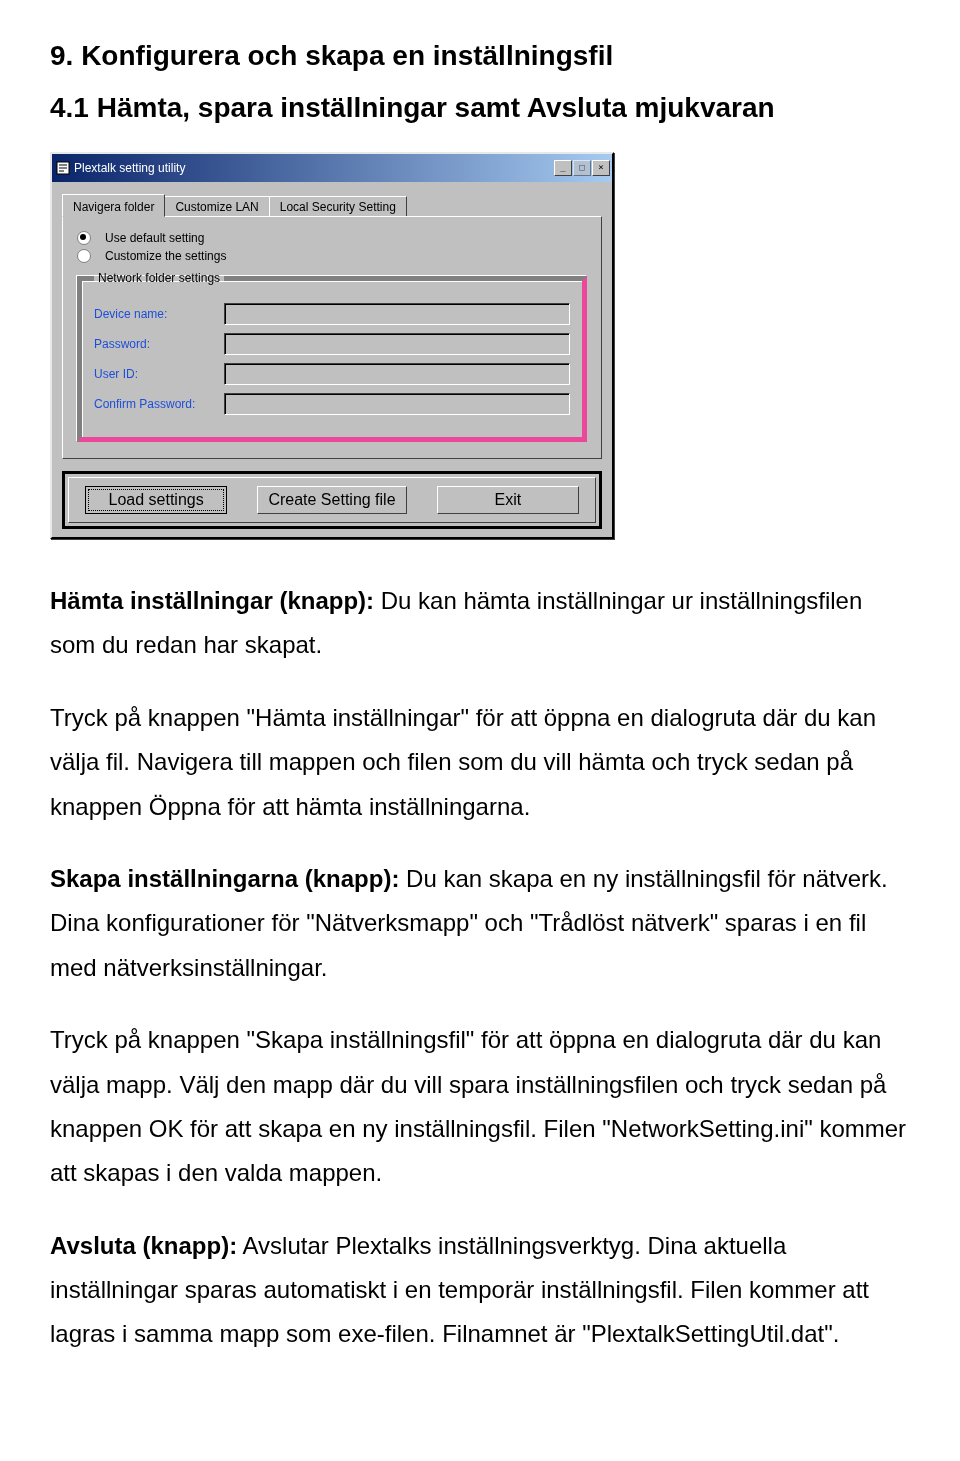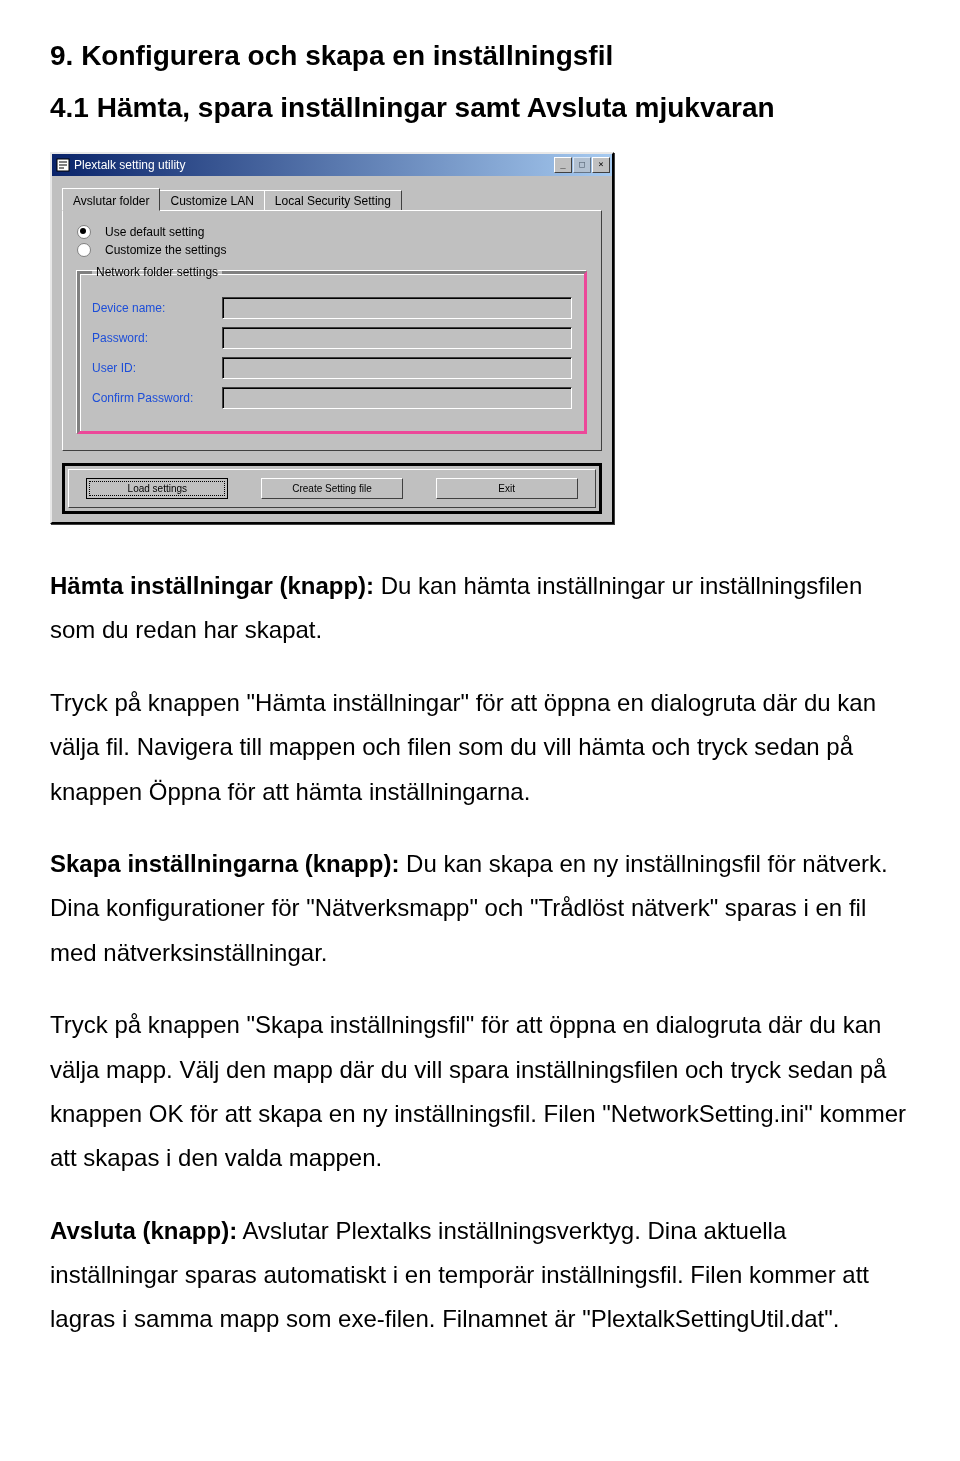--- a/index.html
+++ b/index.html
@@ -28,21 +28,21 @@
     background: #c0c0c0;
     border: 2px solid #000;
     border-top-color: #e8e8e8;
     border-left-color: #e8e8e8;
     box-shadow: 1px 1px 0 #404040;
     margin-bottom: 40px;
     font-family: "MS Sans Serif", Tahoma, sans-serif;
     font-size: 12px;
   }
   .titlebar {
-    height: 22px;
+    height: 28px;
     background: linear-gradient(to right,#0a246a,#a6caf0);
     color: #fff;
     display: flex;
     align-items: center;
     padding: 0 2px 0 4px;
     font-size: 12px;
   }
   .title-icon {
     width: 14px;
     height: 14px;
@@ -125,21 +125,21 @@
   .radio.checked::after {
     content: "";
     position: absolute;
     width: 6px; height: 6px;
     background: #000;
     border-radius: 50%;
     top: 2px; left: 2px;
   }
 
   fieldset.groupbox {
-    border: 3px solid #ec4899;
+    border: 5px solid #ec4899;
     border-top-color: #808080;
     border-left-color: #808080;
     box-shadow: 1px 1px 0 #fff inset, -1px -1px 0 #fff;
     margin: 8px 0 0 0;
     padding: 10px 12px 14px 12px;
   }
   fieldset.groupbox legend {
     font-size: 12px;
     padding: 0 4px;
   }
@@ -181,21 +181,21 @@
     justify-content: space-around;
     gap: 14px;
   }
   .winbtn {
     min-width: 120px;
     padding: 4px 10px;
     background: #c0c0c0;
     border: 1px solid #404040;
     border-top-color: #fff;
     border-left-color: #fff;
-    font-size: 10px;
+    font-size: 16px;
     text-align: center;
   }
   .winbtn.focused {
     outline: 1px dotted #000;
     outline-offset: -4px;
     border: 1px solid #000;
   }
 
   
   .body-text {
@@ -224,21 +224,21 @@
     <span class="title-text">Plextalk setting utility</span>
     <div class="title-buttons">
       <div class="title-btn">_</div>
       <div class="title-btn disabled">□</div>
       <div class="title-btn">×</div>
     </div>
   </div>
 
   <div class="client">
     <div class="tabs">
-      <div class="tab active">Avslutar folder</div>
+      <div class="tab active">Navigera folder</div>
       <div class="tab">Customize LAN</div>
       <div class="tab">Local Security Setting</div>
     </div>
     <div class="tabpane">
       <div class="radio-row">
         <span class="radio checked"></span>
         <span>Use default setting</span>
       </div>
       <div class="radio-row">
         <span class="radio"></span>

